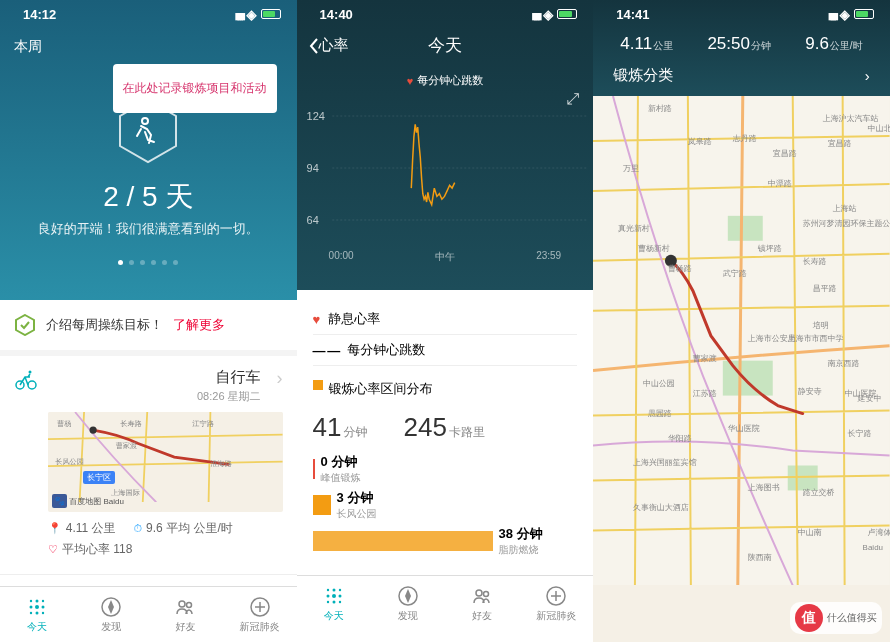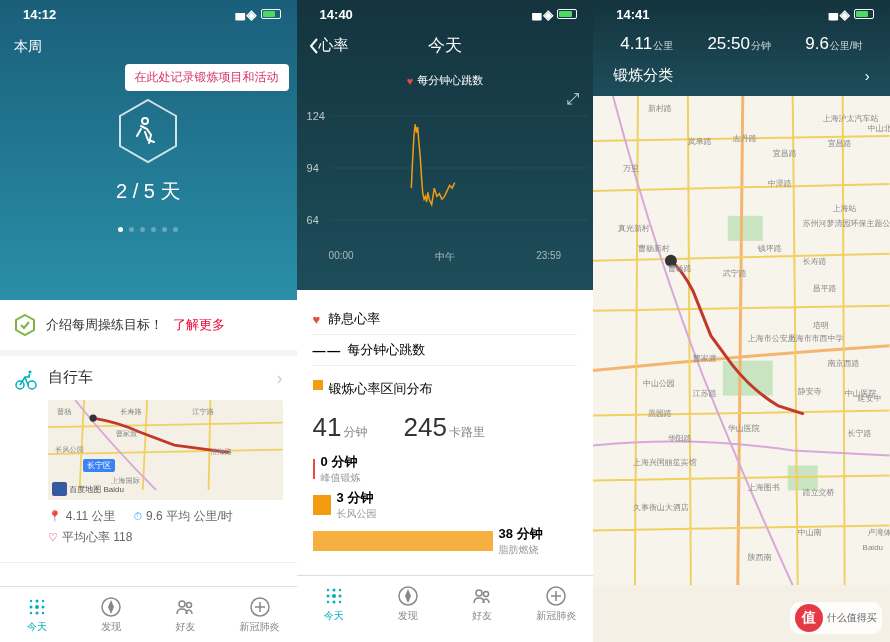--- a/index.html
+++ b/index.html
@@ -14,35 +14,35 @@
 .bat { width: 20px; height: 10px; border: 1px solid currentColor; border-radius: 2px; position: relative; }
 .bat::after { content: ""; position: absolute; left: 1px; top: 1px; bottom: 1px; width: 70%; background: #4cd964; border-radius: 1px; }
 
 
 .p1-header { background: linear-gradient(180deg, #1a5f7a 0%, #2a8fa8 100%); height: 300px; color: #fff; padding-top: 28px; position: relative; }
 .p1-nav { display: flex; align-items: center; justify-content: space-between; padding: 6px 12px; }
 .p1-back { display: flex; align-items: center; font-size: 15px; }
 .p1-title { font-size: 17px; position: absolute; left: 50%; transform: translateX(-50%); }
 .p1-nav-icons { display: flex; gap: 14px; }
 .p1-week { padding: 10px 14px; font-size: 14px; }
-.p1-tooltip { position: absolute; right: 8px; top: 64px; background: #fff; color: #d6336c; border-radius: 4px; padding: 5px 10px; font-size: 12px; z-index: 10; }
+.p1-tooltip { position: absolute; right: 20px; top: 64px; background: #fff; color: #d6336c; border-radius: 4px; padding: 16px 10px; font-size: 12px; z-index: 10; }
 .p1-tooltip::after { content: ""; position: absolute; top: -5px; right: 10px; border: 5px solid transparent; border-bottom-color: #fff; }
 .p1-hero { text-align: center; padding-top: 30px; }
 .p1-hex { width: 70px; height: 70px; margin: 0 auto 12px; position: relative; }
 .p1-hex svg { width: 100%; height: 100%; }
-.p1-goal-count { font-size: 20px; font-weight: 300; }
+.p1-goal-count { font-size: 28px; font-weight: 300; }
 .p1-goal-text { font-size: 13px; opacity: 0.9; margin-top: 4px; }
 .p1-dots { display: flex; gap: 6px; justify-content: center; margin-top: 22px; }
 .p1-dot { width: 5px; height: 5px; border-radius: 50%; background: rgba(255,255,255,0.3); }
 .p1-dot.active { background: #fff; }
 .p1-body { flex: 1; overflow: hidden; }
 .p1-card { padding: 12px 14px; border-bottom: 1px solid #eee; }
 .p1-goal-intro { display: flex; align-items: center; gap: 10px; padding: 14px; border-bottom: 6px solid #f4f4f4; }
 .p1-goal-intro .hex-icon { width: 22px; height: 22px; }
-.p1-activity-row { display: flex; align-items: flex-start; gap: 10px; }
+.p1-activity-row { display: flex; align-items: flex-start; gap: 16px; text-align: right; }
 .p1-activity-icon { width: 24px; height: 24px; color: #00b0b9; flex-shrink: 0; }
 .p1-activity-info { flex: 1; }
 .p1-activity-name { font-size: 15px; color: #333; }
 .p1-activity-time { font-size: 11px; color: #999; margin-top: 2px; }
 .p1-chevron { color: #ccc; font-size: 18px; }
 .p1-map { margin: 8px 0 0 34px; height: 100px; background: #f5f0e6; border-radius: 2px; position: relative; overflow: hidden; }
 .p1-stats { display: flex; gap: 18px; padding: 8px 0 4px 34px; font-size: 12px; color: #666; }
 .p1-stat { display: flex; align-items: center; gap: 4px; }
 .p1-stat .icon-s { font-size: 11px; }
 .pin-red { color: #e03; }
@@ -122,20 +122,21 @@
     <div class="p1-week">本周</div>
     <div class="p1-tooltip">在此处记录锻炼项目和活动</div>
     <div class="p1-hero">
       <div class="p1-hex">
         <svg viewBox="0 0 70 70">
             <polygon points="35,4 63,20 63,50 35,66 7,50 7,20" fill="none" stroke="rgba(255,255,255,0.8)" stroke-width="2"></polygon>
             <path d="M32 22c2 0 3 1 3 3s-1 3-3 3-3-1-3-3 1-3 3-3zm-4 8l6 3 4 6-2 8m-8-14l-4 7m8-4l3 8 6 2" stroke="#fff" stroke-width="2" fill="none" stroke-linecap="round"></path>
           </svg>
       </div>
       <div class="p1-goal-count">2 / 5 天</div>
+      <div class="p1-goal-text">良好的开端！我们很满意看到的一切。</div>
       <div class="p1-dots">
         <div class="p1-dot active"></div>
           <div class="p1-dot"></div>
           <div class="p1-dot"></div>
           <div class="p1-dot"></div>
           <div class="p1-dot"></div>
           <div class="p1-dot"></div>
       </div>
     </div>
   </div>
@@ -151,20 +152,21 @@
     <div class="p1-card">
       <div class="p1-activity-row">
         <svg class="p1-activity-icon" viewBox="0 0 24 24">
             <circle cx="6" cy="17" r="4" fill="none" stroke="currentColor" stroke-width="1.5"></circle>
             <circle cx="18" cy="17" r="4" fill="none" stroke="currentColor" stroke-width="1.5"></circle>
             <path d="M6 17l5-8h5m-5 0l3 8m0-8l2-3" stroke="currentColor" stroke-width="1.5" fill="none"></path>
             <circle cx="16" cy="4" r="1.5" fill="currentColor"></circle>
           </svg>
         <div class="p1-activity-info">
           <div class="p1-activity-name">自行车</div>
+          <div class="p1-activity-time">08:26 星期二</div>
         </div>
         <span class="p1-chevron">›</span>
       </div>
       <div class="p1-map">
         <svg class="map-canvas" viewBox="0 0 260 100">
           <rect width="260" height="100" fill="#f5f0e6"></rect>
           <path class="map-road" d="M0 30 L260 25 M0 60 L260 55 M40 0 L35 100 M110 0 L105 100 M180 0 L178 100"></path>
           <path class="map-rail" d="M30 0 Q70 50 120 100"></path>
           <path class="route" d="M50 20 Q80 25 100 35 L140 50 L200 58"></path>
           <circle cx="50" cy="20" r="4" class="route-start"></circle>

